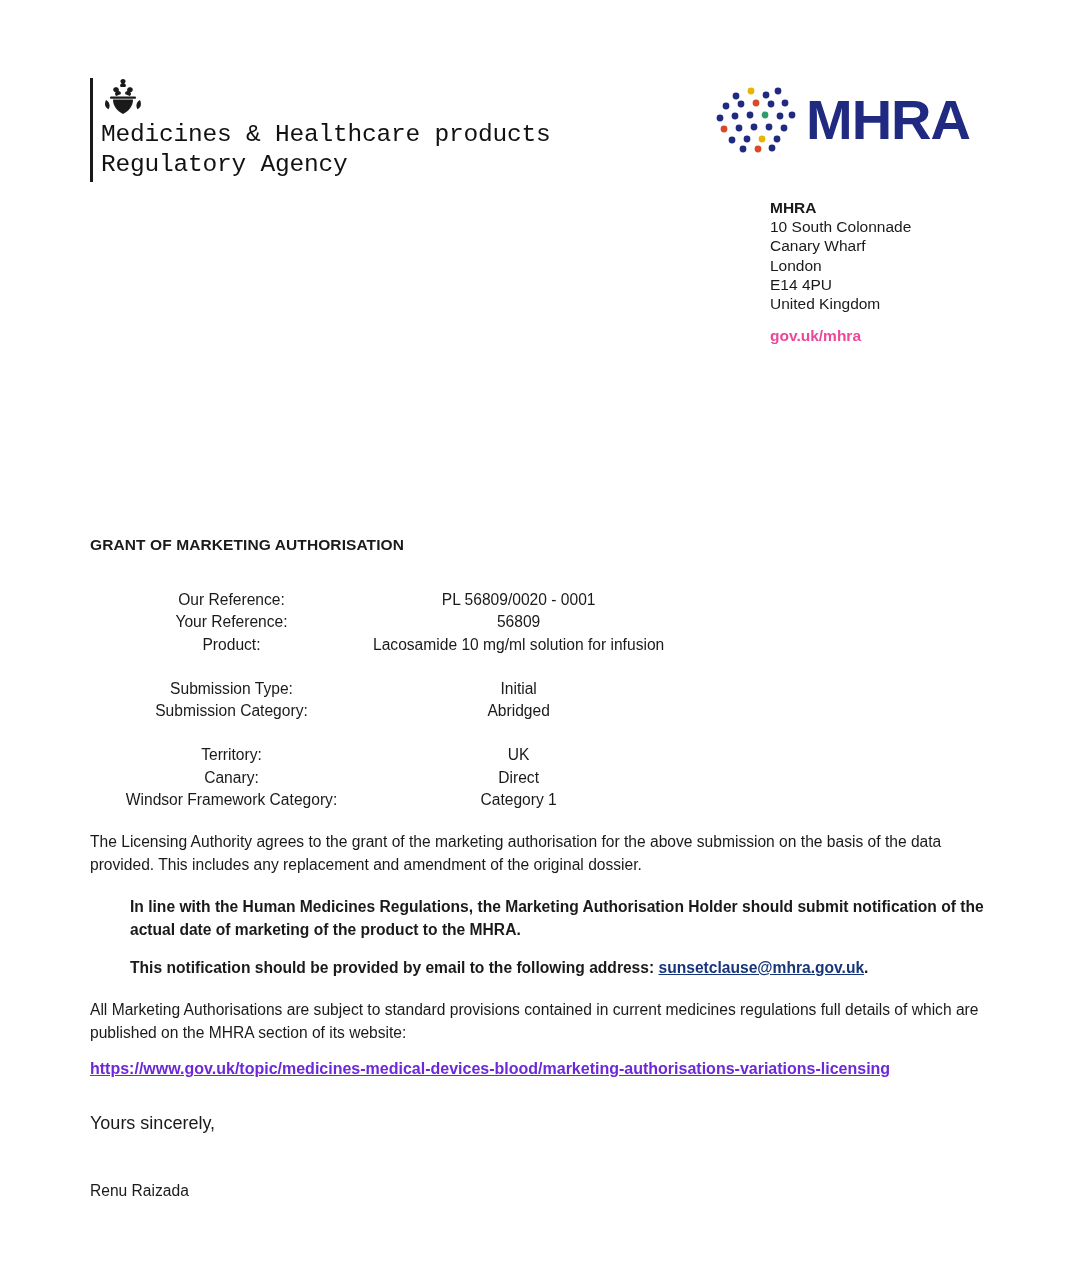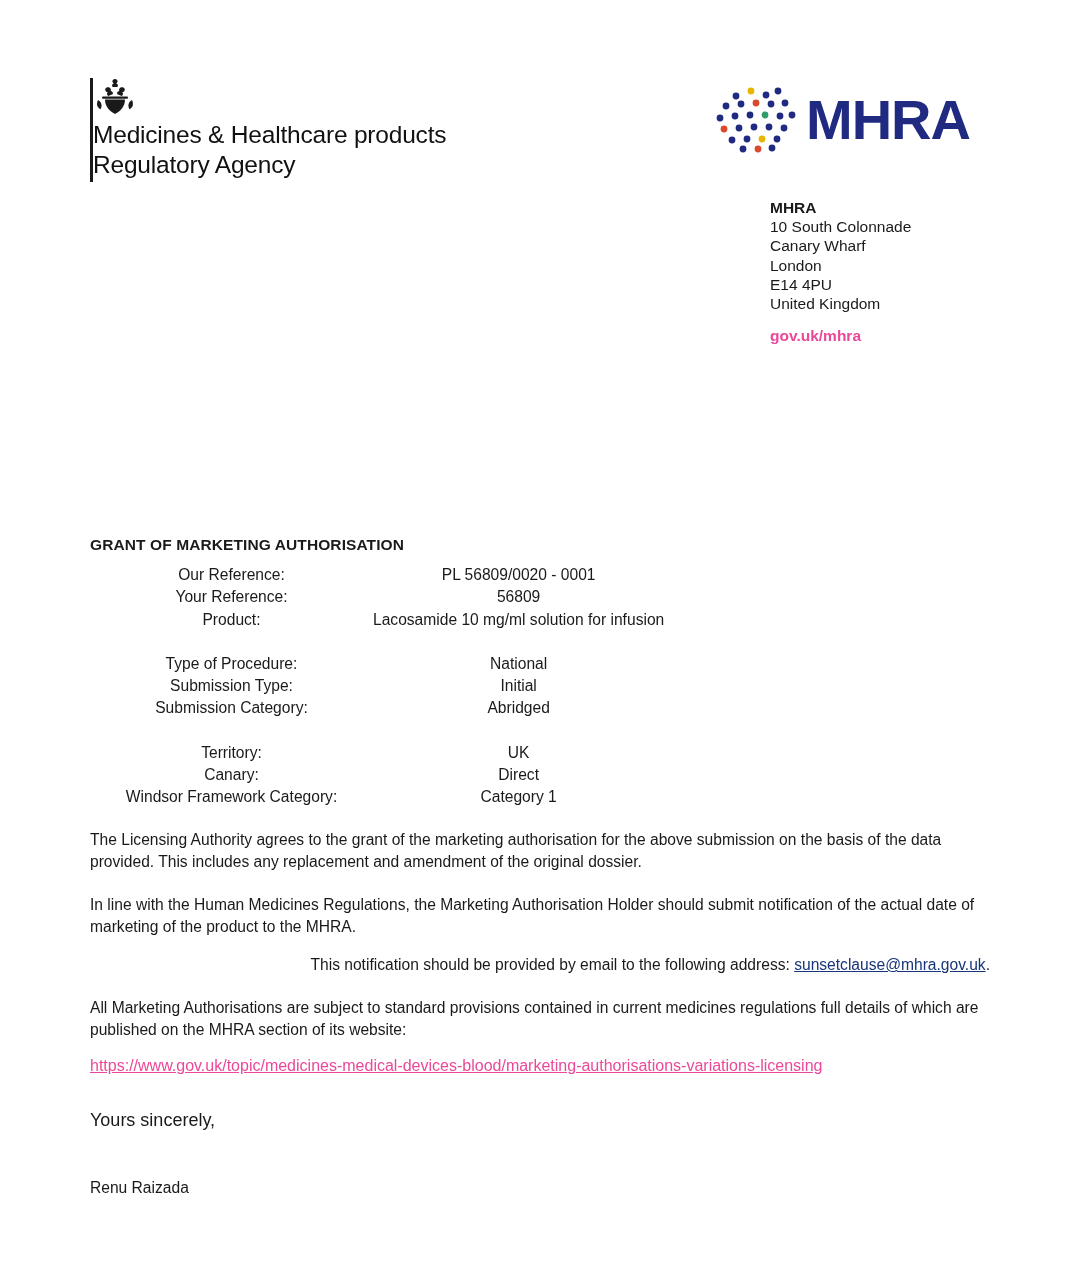--- a/index.html
+++ b/index.html
@@ -21,24 +21,25 @@
     position: absolute;
     top: 78px;
     left: 90px;
     width: 910px;
     height: 110px;
   }
   .brand {
     position: absolute;
     top: 0;
     left: 0;
-    padding-left: 0;
+    padding-left: 8px;
     border-left: 3px solid #1a1a1a;
     height: 104px;
     box-sizing: border-box;
+    font-family: Liberation Mono, monospace;
   }
   .crest {
     width: 44px;
     height: 38px;
     display: block;
     margin-bottom: 4px;
   }
   .brand-text {
     font-size: 24.5px;
     line-height: 30px;
@@ -79,21 +80,21 @@
   .doc {
     position: absolute;
     top: 536px;
     left: 90px;
     width: 900px;
   }
   .doc-title {
     font-size: 15.5px;
     font-weight: bold;
     letter-spacing: 0.1px;
-    margin-bottom: 10px;
+    margin-bottom: 35px;
   }
 
   table.fields {
     border-collapse: collapse;
     font-size: 15.6px;
     line-height: 22.3px;
     text-align: center;
   }
   table.fields td {
     padding: 0;
@@ -101,30 +102,31 @@
     white-space: nowrap;
   }
   table.fields td.label { width: 283px; }
   table.fields tr.spacer td { height: 22px; }
 
   .para {
     font-size: 15.6px;
     line-height: 22.5px;
     margin-top: 20px;
   }
-  .para.bold { font-weight: normal; }
-  .para.tight { margin-top: 0; text-align: right; }
+  .para.bold { font-weight: bold; margin-left: 40px; }
+  .para.tight { margin-top: 0; }
   a.inline {
     color: #16357a;
     text-decoration: underline;
   }
   a.url {
-    color: #ec4899;
+    color: #6d28d9;
     text-decoration: underline;
     word-break: break-all;
+    font-weight: bold;
   }
   .signoff { margin-top: 35px; font-size: 18px; }
   .signature { margin-top: 48px; font-size: 15.6px; }
 </style>
 </head>
 <body>
 
 <div class="header">
 
   <div class="brand">
@@ -208,24 +210,20 @@
     </tr>
     <tr>
       <td class="label">Product:</td>
       <td class="value">Lacosamide 10 mg/ml solution for infusion</td>
     </tr>
     <tr class="spacer">
           <td></td>
           <td></td>
         </tr>
     <tr>
-      <td class="label">Type of Procedure:</td>
-      <td class="value">National</td>
-    </tr>
-    <tr>
       <td class="label">Submission Type:</td>
       <td class="value">Initial</td>
     </tr>
     <tr>
       <td class="label">Submission Category:</td>
       <td class="value">Abridged</td>
     </tr>
     <tr class="spacer">
           <td></td>
           <td></td>

